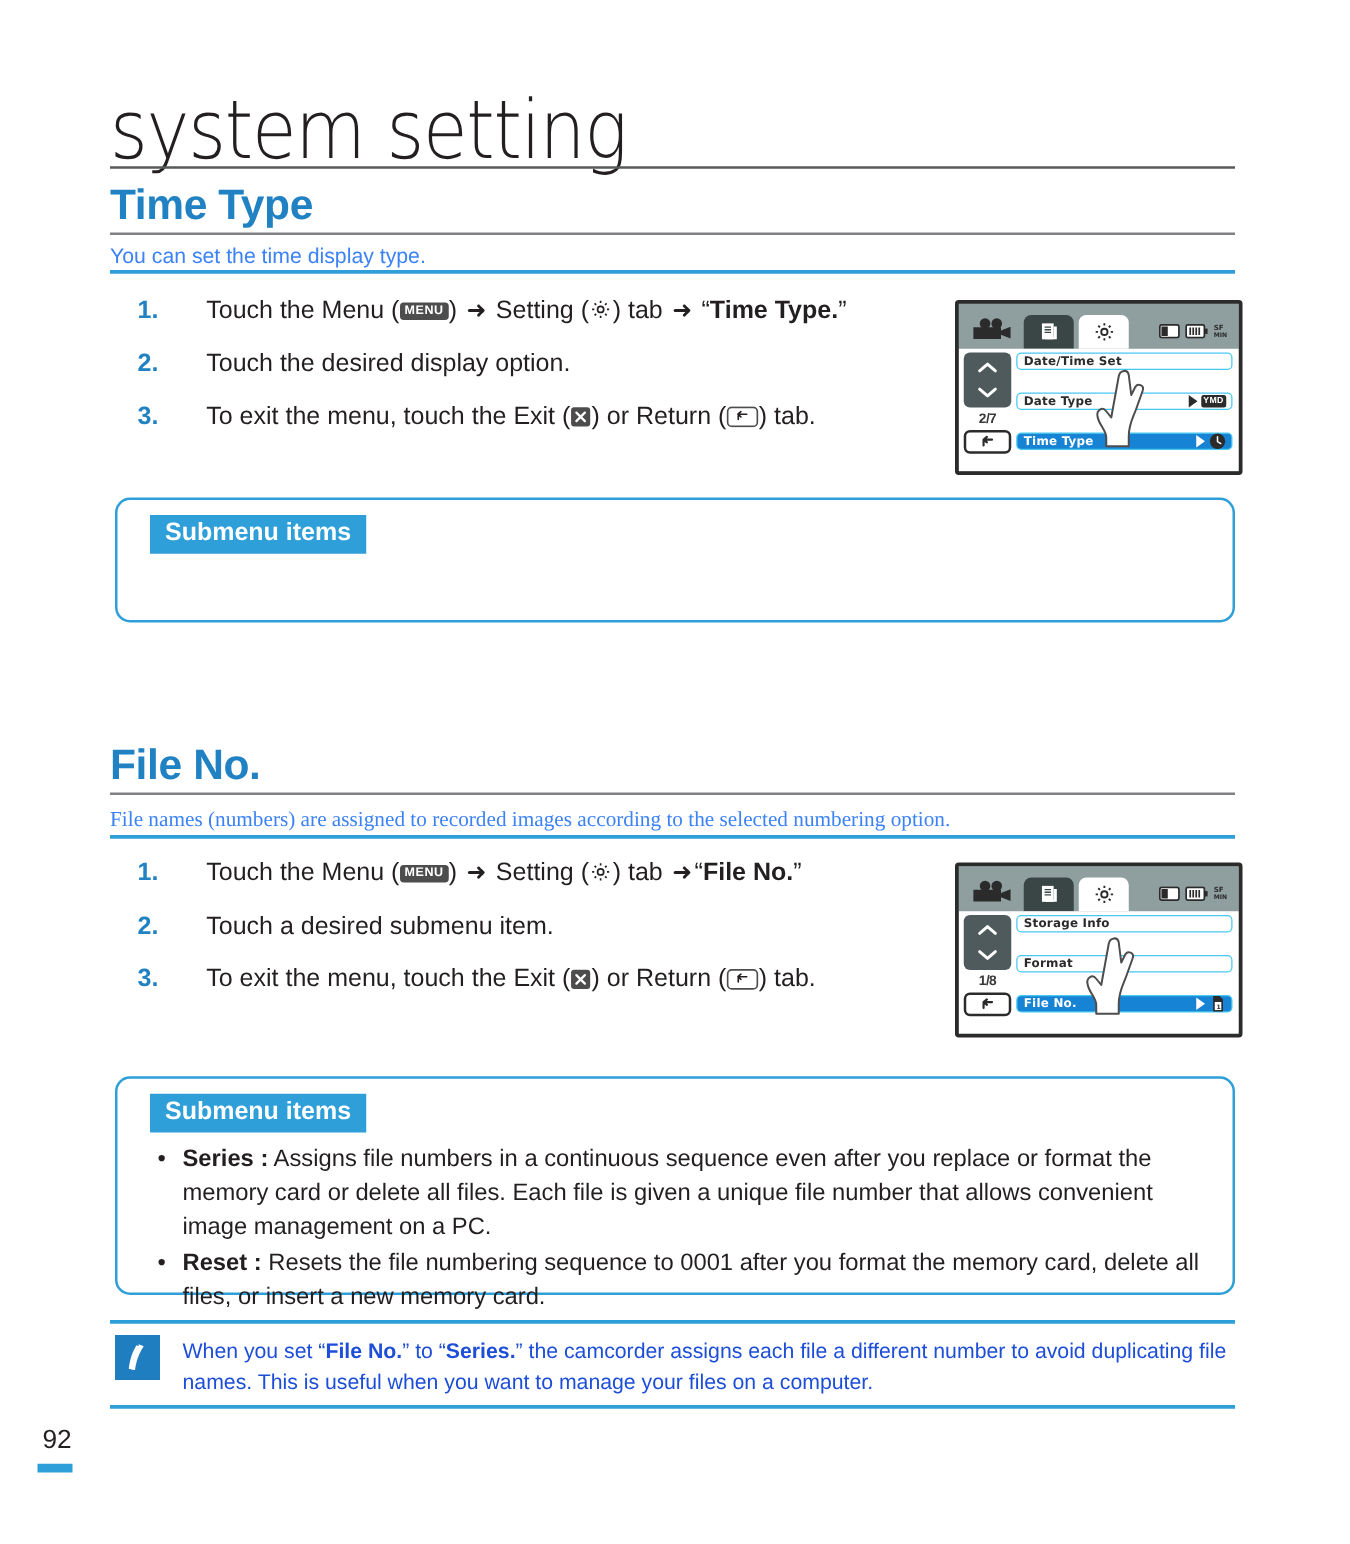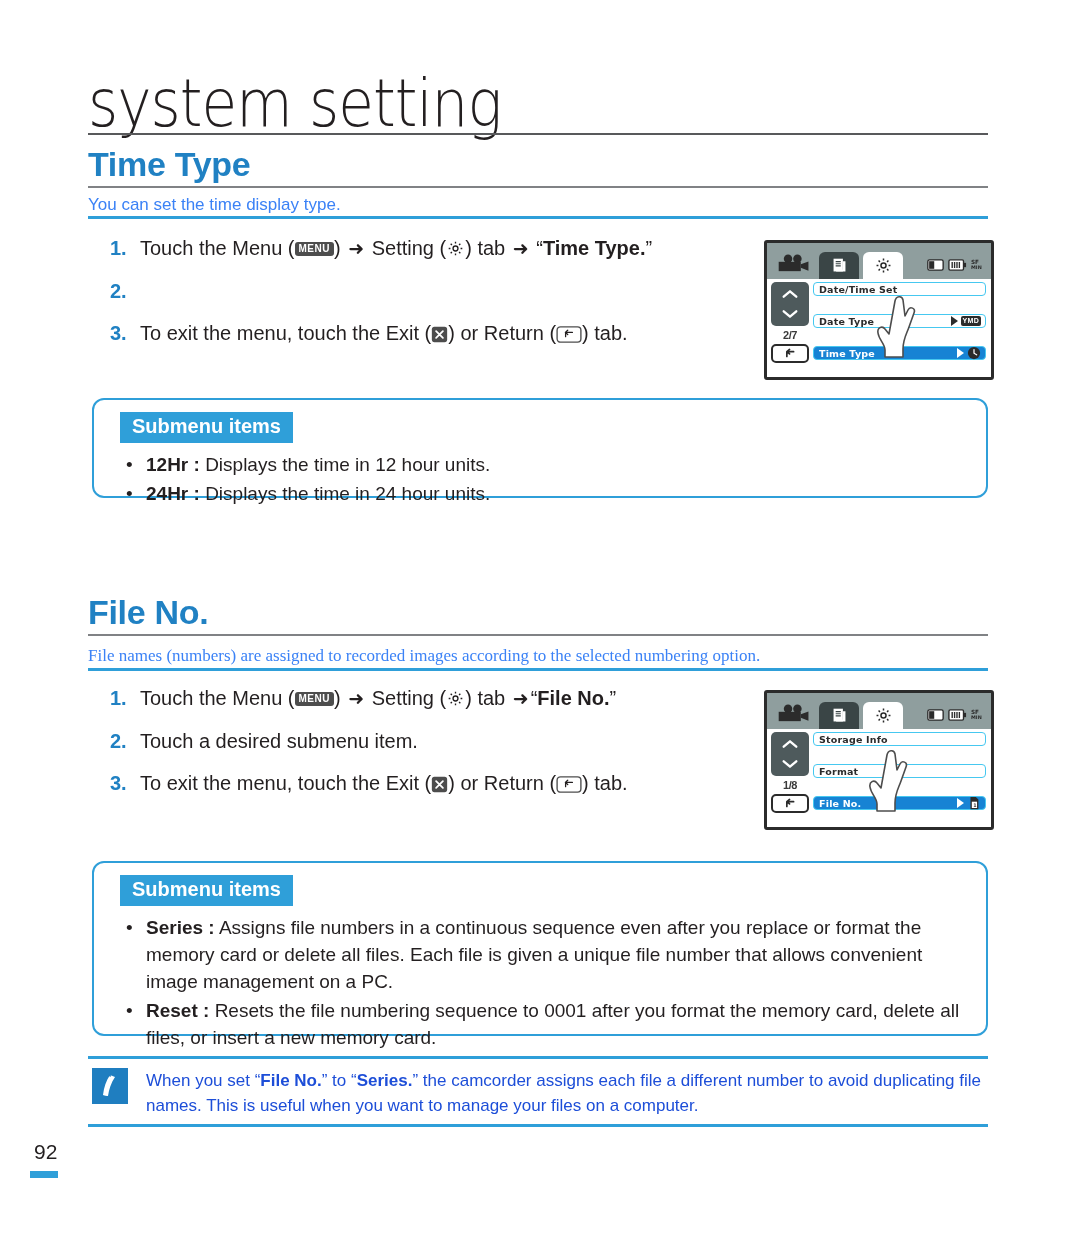--- a/index.html
+++ b/index.html
@@ -70,21 +70,21 @@
     font-size: 20px;
     line-height: 26px;
     color: #231f20;
   }
   .step-num {
     color: #2081c3;
     font-weight: bold;
     width: 30px;
     flex: 0 0 30px;
   }
-  .step-text { white-space: nowrap; }
+  .step-text { white-space: nowrap; margin-left: 25px; }
   .b { font-weight: bold; }
 
   
   .ico-menu {
     display: inline-block;
     background: #4d4d4d;
     color: #ffffff;
     font-size: 10px;
     font-weight: bold;
     letter-spacing: 0.5px;
@@ -348,20 +348,21 @@
     <span class="step-num">1.</span>
     <span class="step-text"><span>Touch the Menu (</span><span class="ico-menu">MENU</span><span>) </span><span class="arrow-r">➜</span><span> Setting (</span><svg class="ico-svg" width="19" height="19" viewBox="0 0 24 24">
           <g fill="none" stroke="#231f20" stroke-width="1.7">
             <circle cx="12" cy="12" r="3.1"></circle>
             <path d="M12 3.4v2.2M12 18.4v2.2M20.6 12h-2.2M5.6 12H3.4M18.1 5.9l-1.6 1.6M7.5 16.5l-1.6 1.6M18.1 18.1l-1.6-1.6M7.5 7.5L5.9 5.9"></path>
           </g>
         </svg><span>) tab </span><span class="arrow-r">➜</span><span> “</span><span class="b">Time Type.</span><span>”</span></span>
   </div>
   <div class="step">
     <span class="step-num">2.</span>
+    <span class="step-text">Touch the desired display option.</span>
   </div>
   <div class="step">
     <span class="step-num">3.</span>
     <span class="step-text"><span>To exit the menu, touch the Exit (</span><svg class="ico-svg" width="17" height="17" viewBox="0 0 20 20">
           <rect x="1" y="1" width="18" height="18" rx="3" fill="#4d4d4d"></rect>
           <path d="M6 6l8 8M14 6l-8 8" stroke="#ffffff" stroke-width="2.1" stroke-linecap="round"></path>
         </svg><span>) or Return (</span><svg class="ico-svg" width="26" height="17" viewBox="0 0 30 20">
           <rect x="1" y="1" width="28" height="18" rx="4" fill="#ffffff" stroke="#4d4d4d" stroke-width="1.6"></rect>
           <path d="M19 7.5h-7.5M13.5 5l-2.8 2.5 2.8 2.5M11 8v4.5" fill="none" stroke="#231f20" stroke-width="1.5" stroke-linecap="round" stroke-linejoin="round"></path>
         </svg><span>) tab.</span></span>
@@ -462,24 +463,20 @@
       </div>
     </div>
     <svg class="hand" style="left:108px; top:8px;" width="52" height="72" viewBox="0 0 52 72">
       <path d="M20 14c1-5 7-6 8-1l2 16 3-6c2-4 8-2 6 3l-5 14c-2 6-6 12-6 22v8H10v-7c0-6-6-10-7-17-1-5 4-8 7-4l4 5z" fill="#ffffff" stroke="#4d4d4d" stroke-width="1.6" stroke-linejoin="round"></path>
     </svg>
   </div>
 </div>
 
 <div class="submenu-box" style="left:92px; top:398px; width:896px; height:100px;">
   <div class="submenu-tag">Submenu items</div>
-  <ul class="submenu-list">
-    <li><span class="b">12Hr :</span><span> Displays the time in 12 hour units.</span></li>
-    <li><span class="b">24Hr :</span><span> Displays the time in 24 hour units.</span></li>
-  </ul>
 </div>
 
 <div class="section-head" style="left:88px; top:593px;">File No.</div>
 <div class="section-rule" style="left:88px; top:634px; width:900px;"></div>
 <div class="section-desc" style="left:88px; top:646px;font-family:Liberation Serif, serif;">File names (numbers) are assigned to recorded images according to the selected numbering option.</div>
 <div class="desc-rule" style="left:88px; top:668px; width:900px;"></div>
 
 <div class="steps" style="left:110px; top:685px;">
   <div class="step">
     <span class="step-num">1.</span>

